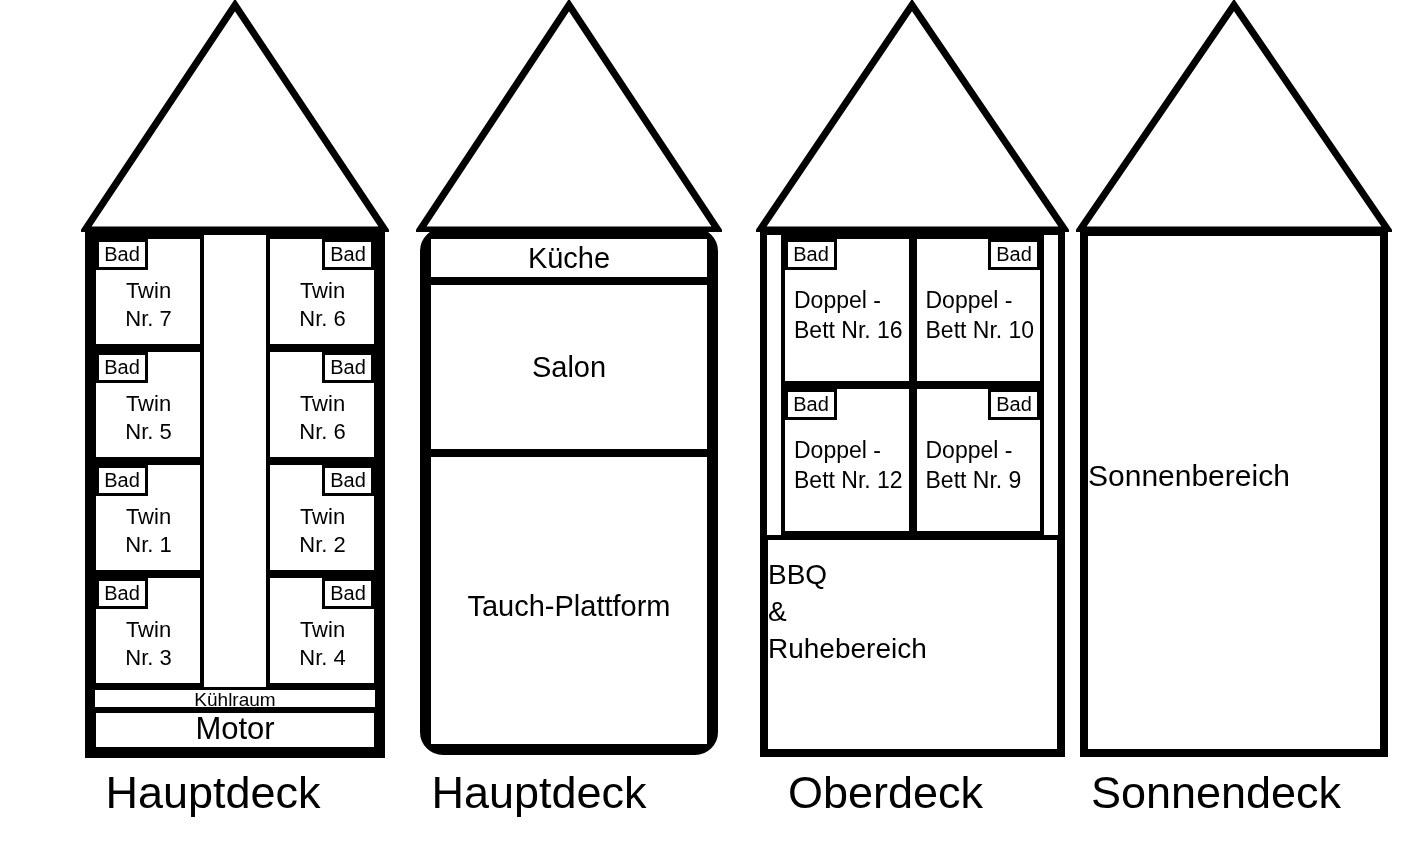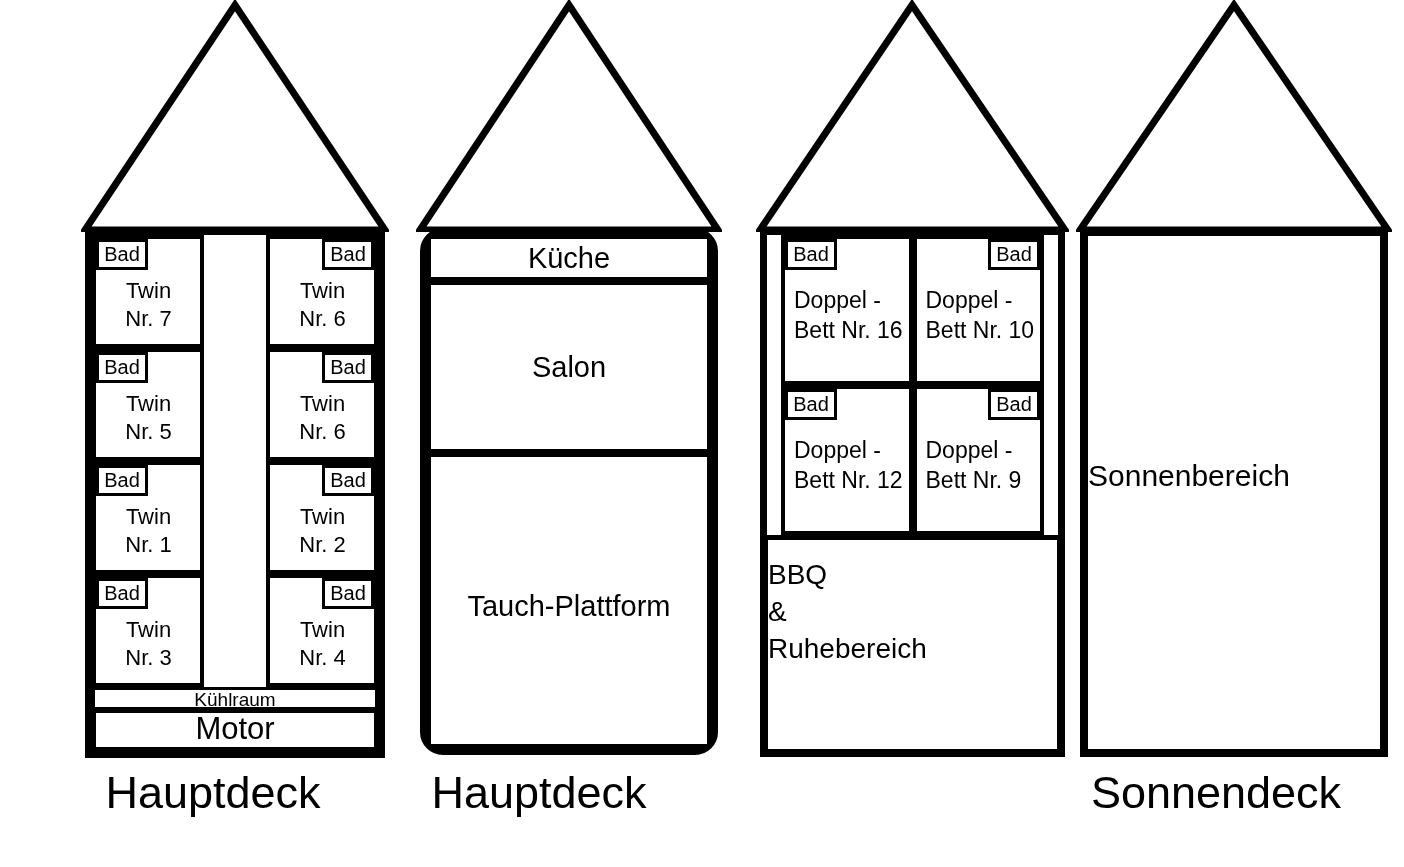--- a/index.html
+++ b/index.html
@@ -173,20 +173,21 @@
           <div>Bett Nr. 9</div>
         </div>
       </div>
     </div>
     <div id="bbq">
       <div>BBQ</div>
       <div>&amp;</div>
       <div>Ruhebereich</div>
     </div>
   </div>
+  <div class="deck-label" id="label-oberdeck">Oberdeck</div>
 
   <svg class="roof" style="left:1076px;" width="316" height="232" viewBox="0 0 316 232">
     <polygon points="4,230 158,5 312,230" fill="#ffffff" stroke="#000000" stroke-width="7"></polygon>
   </svg>
   <div class="hull" id="hull-sonnendeck">
     <span>Sonnenbereich</span>
   </div>
   <div class="deck-label" id="label-sonnendeck">Sonnendeck</div>
 
 </div>

